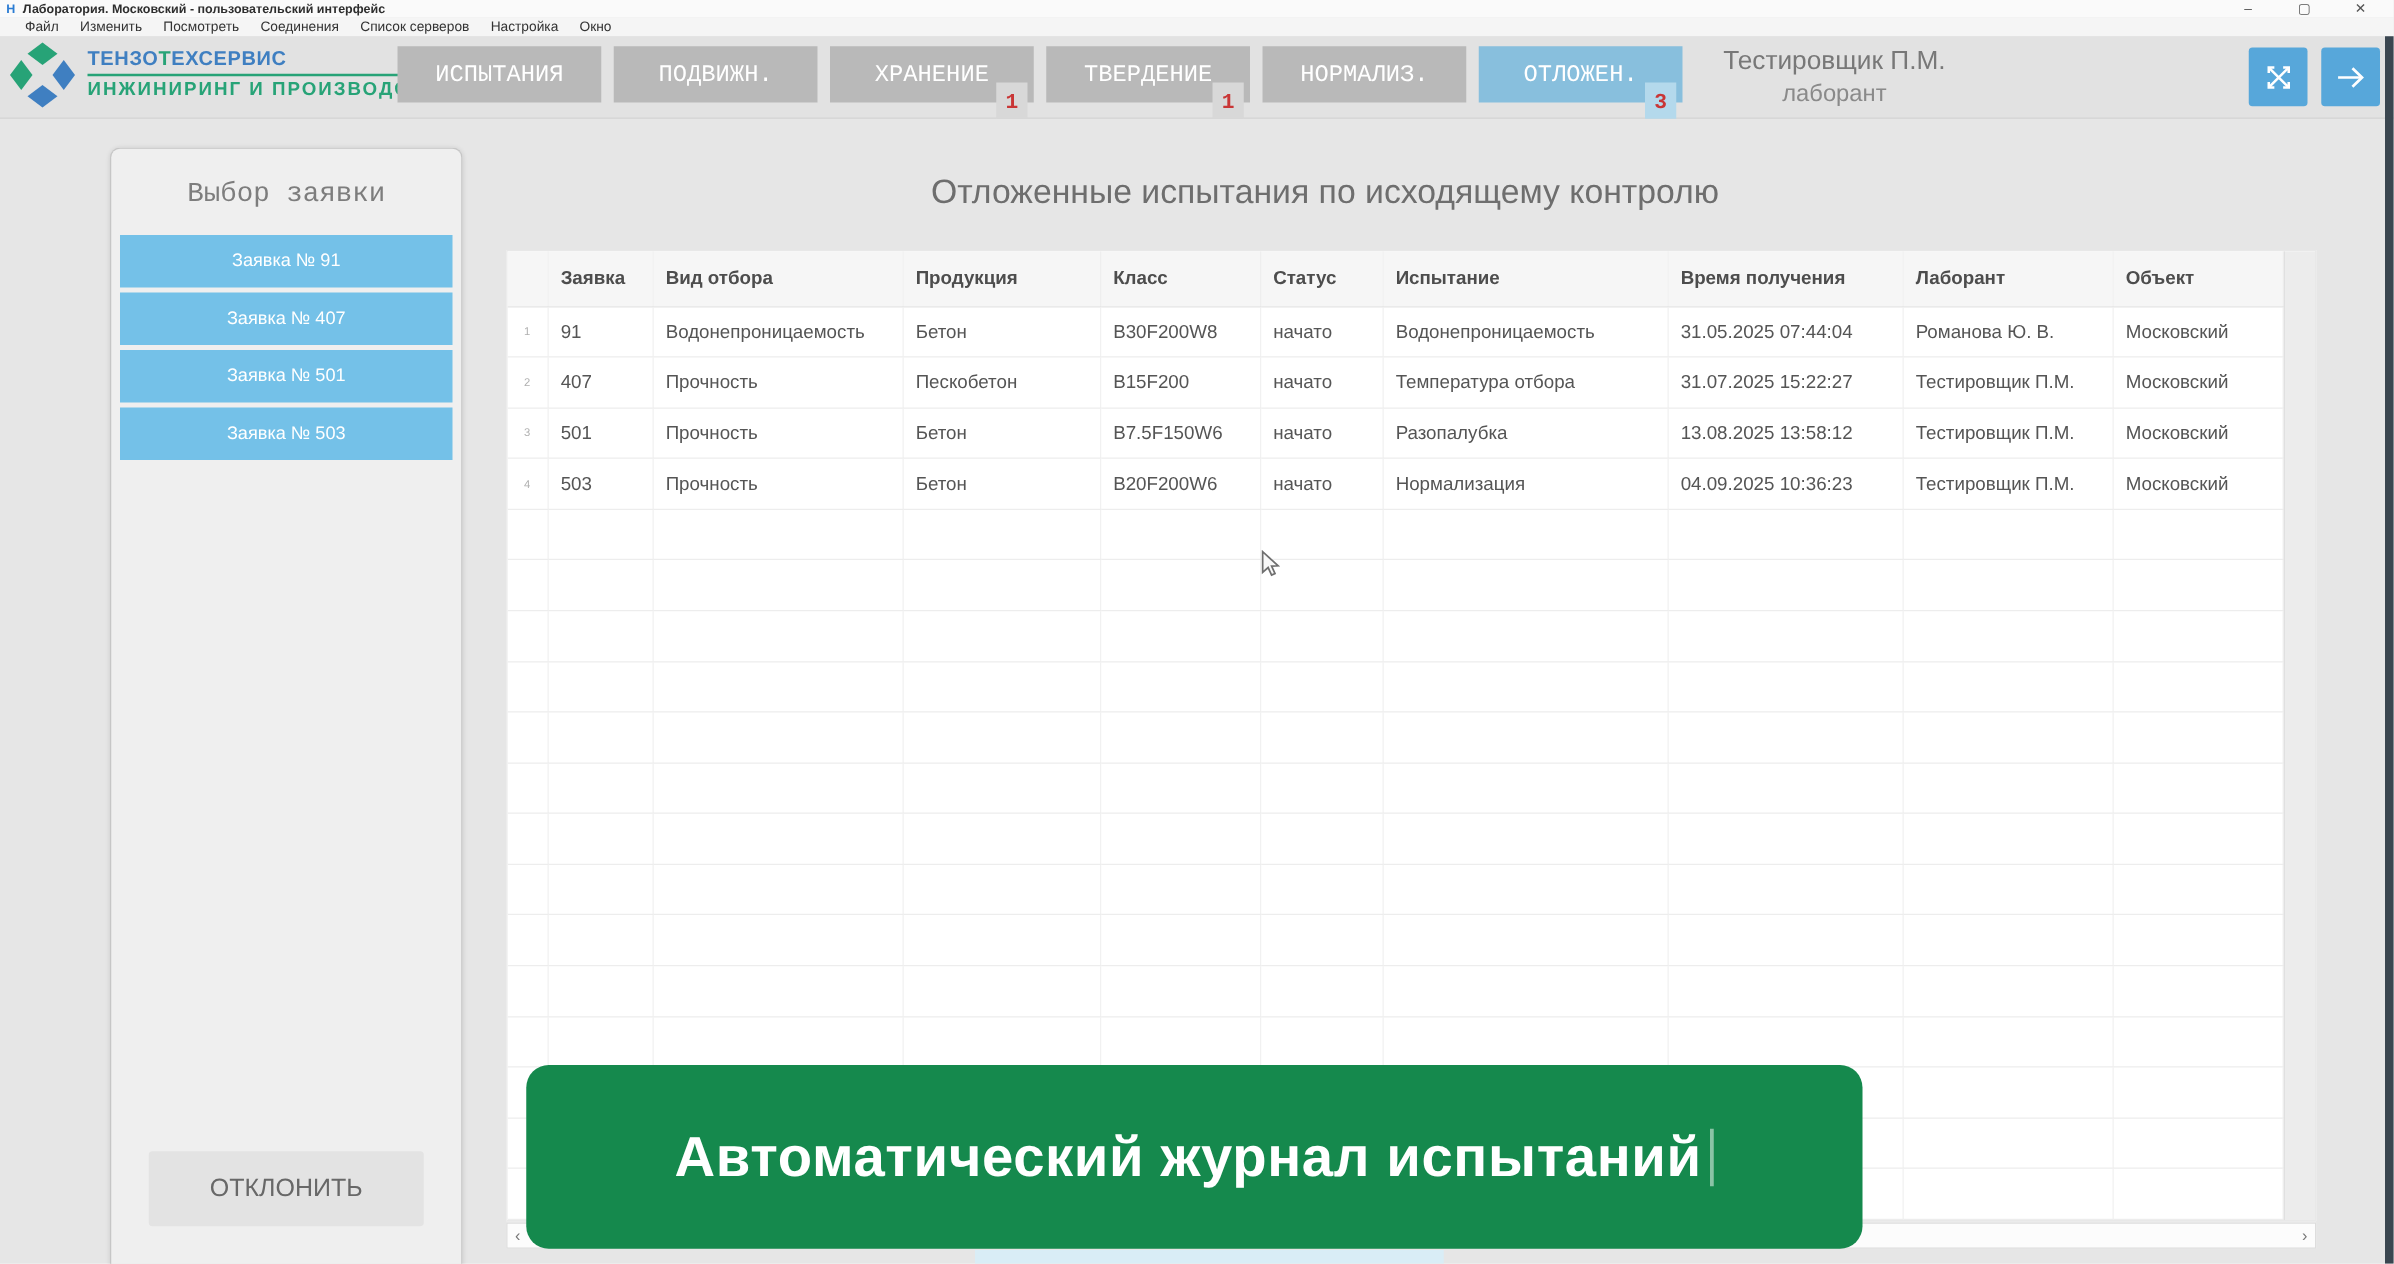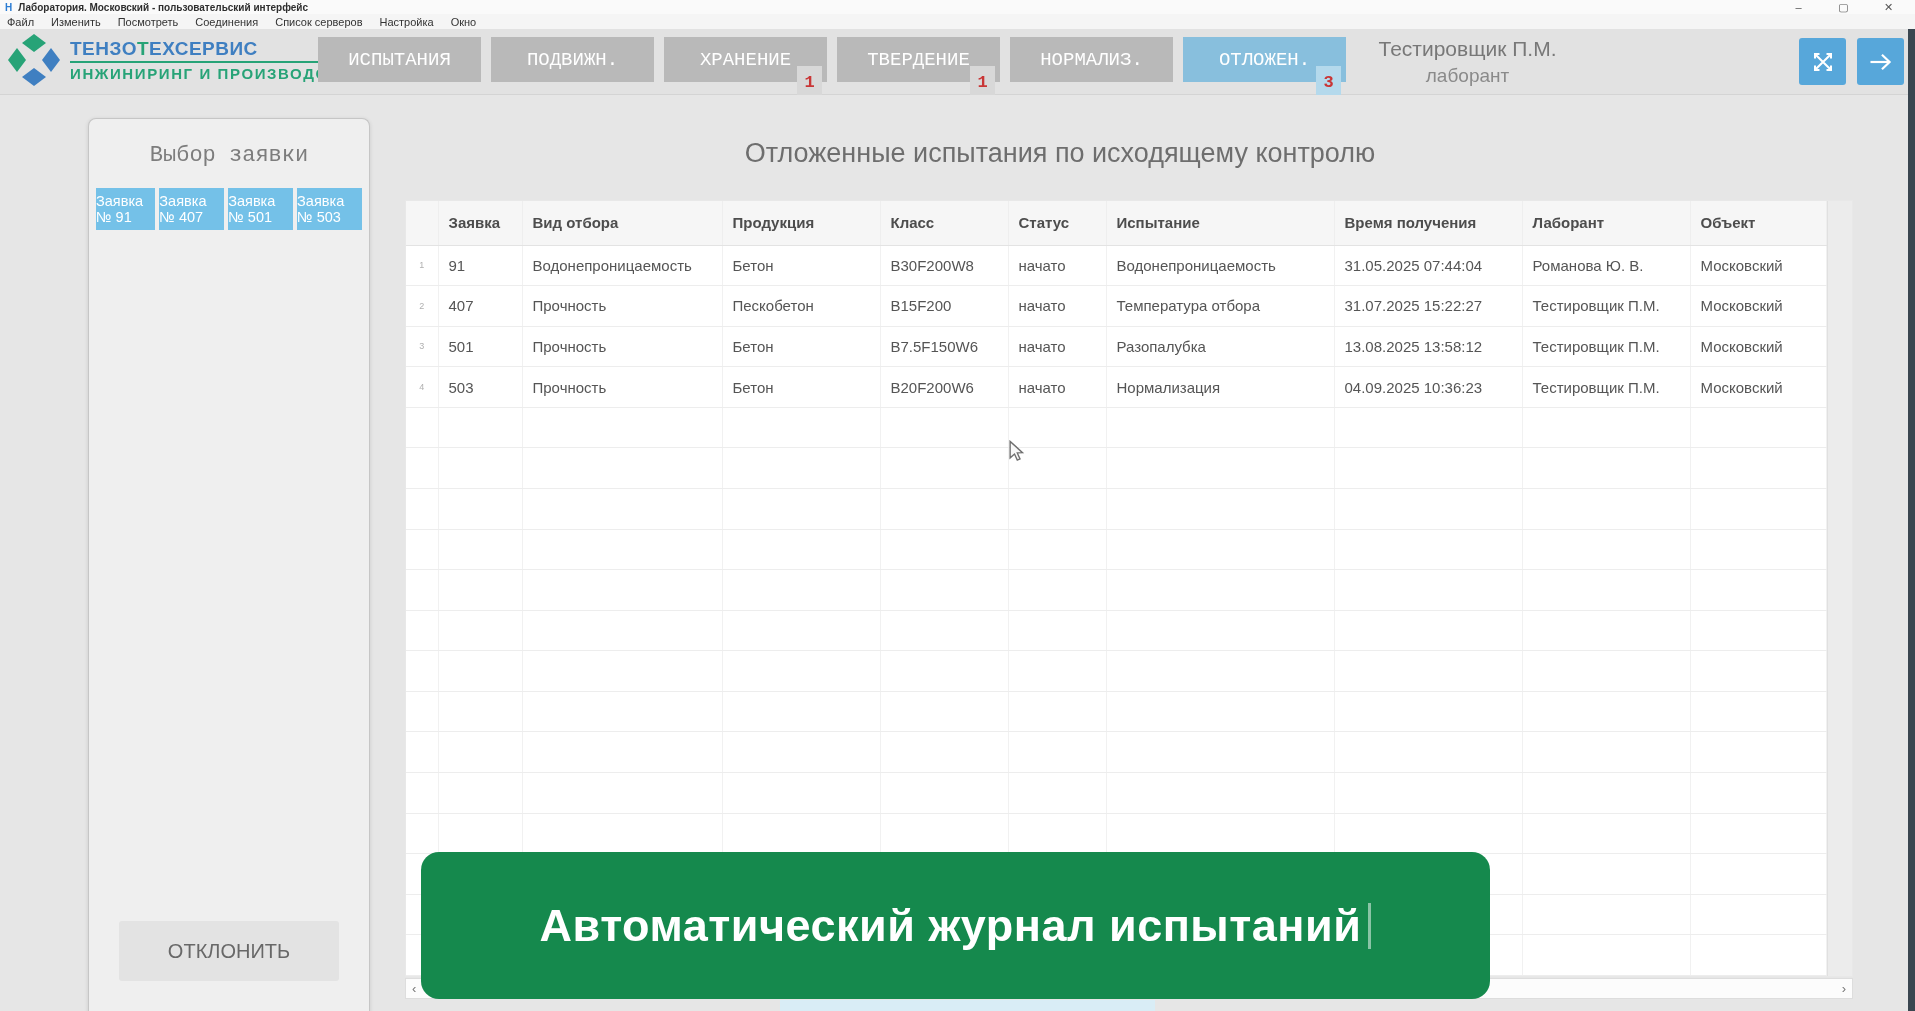--- a/index.html
+++ b/index.html
@@ -9,29 +9,29 @@
   
   .titlebar { position:absolute; left:0; top:0; width:100%; height:14px; background:#fafafa;
               display:flex; align-items:center; padding-left:5px; }
   .app-icon { color:#2b7cd3; font-weight:bold; font-size:10px; margin-right:6px; }
   .title-text { font-size:10px; font-weight:700; color:#2e2e2e; }
   .win-controls { position:absolute; right:4px; top:0; height:14px; display:flex; align-items:center; }
   .win-btn { width:45px; text-align:center; color:#555; font-size:11px; line-height:14px; }
 
   
   .menubar { position:absolute; left:0; top:14px; width:100%; height:15px; background:#f5f5f5;
-             display:flex; align-items:center; gap:17px; padding-left:7px; }
+             display:flex; align-items:center; gap:17px; padding-left:20px; }
   .menu-item { font-size:11px; color:#333; }
 
   
   .header { position:absolute; left:0; top:29px; width:100%; height:66px; background:#e2e2e2;
             border-bottom:1px solid #d4d4d4; }
   .logo { position:absolute; left:6px; top:3px; display:flex; align-items:center; gap:8px; }
   .logo svg { width:56px; height:56px; }
-  .brand-name { font-size:19px; font-weight:800; letter-spacing:.5px; line-height:1; }
+  .brand-name { font-size:16px; font-weight:800; letter-spacing:.5px; line-height:1; }
   .brand-blue { color:#3f7fc1; } .brand-green { color:#27a377; }
   .brand-tagline { margin-top:3px; border-top:2px solid #27a377; padding-top:2px;
                    font-size:15px; letter-spacing:1.6px; color:#27a377; font-weight:700; }
 
   .tabs { position:absolute; left:318px; top:8px; display:flex; gap:10px;font-family:Liberation Mono, monospace; }
   .tab { position:relative; width:163px; height:45px; background:#b9b9b9; color:#fff;
          font-size:19px; display:flex; align-items:center; justify-content:center; }
   .tab.active { background:#88bfdd; }
   .tab-badge { position:absolute; right:5px; bottom:-13px; width:25px; height:29px; background:#d8d8d8;
                color:#c93636; font-size:17px; font-weight:700; display:flex; align-items:flex-end;
@@ -48,21 +48,21 @@
 
   .hdr-btn { position:absolute; top:9px; width:47px; height:47px; background:#57a7da; border-radius:3px;
              display:flex; align-items:center; justify-content:center; }
   .hdr-btn-expand { left:1799px; } .hdr-btn-exit { left:1857px; }
 
   
   .sidebar-card { position:absolute; left:88px; top:118px; width:282px; height:900px; background:#efefef;
                   border:1px solid #c6c6c6; border-bottom:none; border-radius:8px 8px 0 0;
                   box-shadow:0 1px 4px rgba(0,0,0,.12); }
   .sidebar-title { margin-top:24px; text-align:center; font-size:22px; color:#7d7d7d;font-family:Liberation Mono, monospace; }
-  .request-list { margin-top:20px; padding:0 7px; display:flex; flex-direction:row; gap:4px; }
+  .request-list { margin-top:20px; padding:0 7px; display:flex; flex-direction:column; gap:4px; }
   .request-btn { height:42px; background:#74c1e8; color:#fff; font-size:14.5px;
                  display:flex; align-items:center; justify-content:center; }
   .action-btn { position:absolute; left:30px; right:30px; background:#e3e3e3; border-radius:3px;
                 display:flex; align-items:center; justify-content:center; font-size:20px; }
   .resume-btn { top:732px; height:56px; color:#589fd6; }
   .decline-btn { top:802px; height:60px; color:#686868; }
 
   
   .main-title { position:absolute; left:350px; top:138px; width:1420px; text-align:center;
                 font-size:27px; color:#6e6e6e; }

